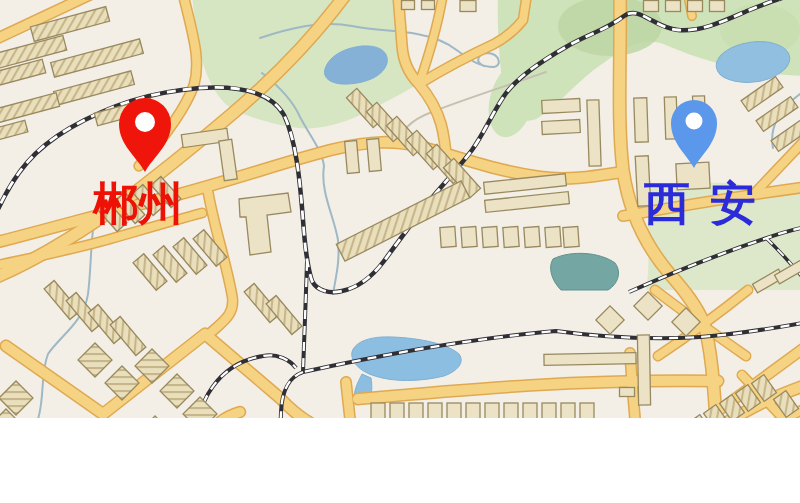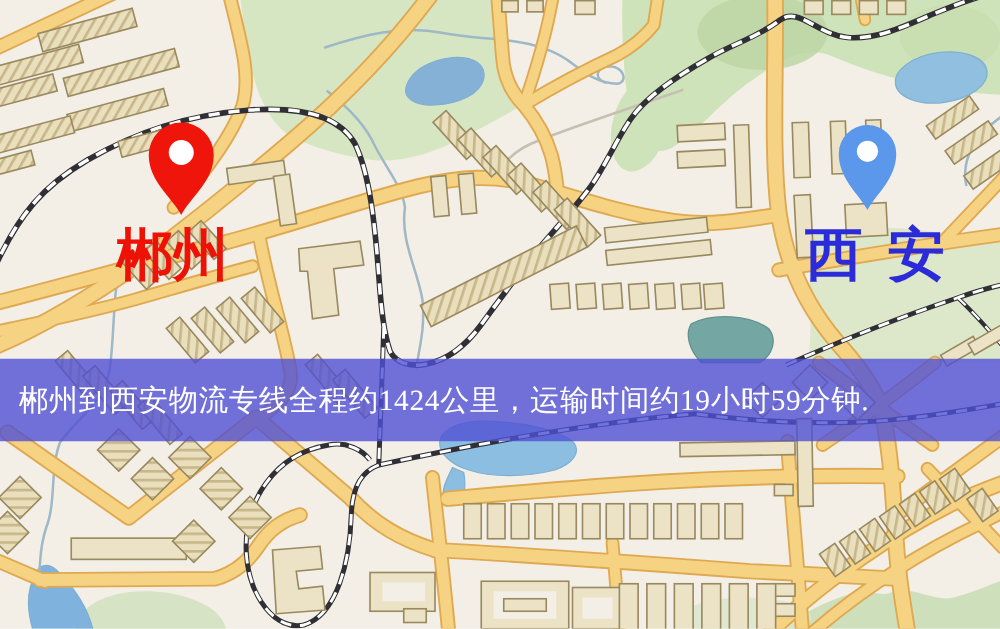--- a/index.html
+++ b/index.html
@@ -1,16 +1,16 @@
 <!DOCTYPE html>
 <html style="--map-bg: #f3efe6; --road-fill: #f6d383; --road-case: #dfa952; --rail: #2f2f35; --park-green: #cfe3ba; --water-blue: #8cbee2; --building-fill: #ece3c6; --building-stroke: #99895f; --banner-bg: rgba(80,80,212,0.8); --banner-text: #ffffff; --origin-pin: #f0150a; --origin-label: #ee1105; --dest-pin: #5b97ea; --dest-label: #2b2bd9;"><head>
 <meta charset="utf-8">
 <style>
   html,body{margin:0;padding:0;background:#fff;}
-  .stage{position:relative;width:800px;height:503px;overflow:hidden;
+  .stage{position:relative;width:800px;height:418px;overflow:hidden;
          font-family:"DejaVu Sans","Liberation Sans",sans-serif;background:var(--map-bg,#f3efe6);}
   .stage svg{position:absolute;left:0;top:0;display:block;}
   
   .rd {fill:none;stroke:var(--road-fill,#f6d383);stroke-linecap:round;stroke-linejoin:round;}
   .rdc{fill:none;stroke:var(--road-case,#dfa952);stroke-linecap:round;stroke-linejoin:round;}
   .rl {fill:none;stroke:var(--rail,#2f2f35);stroke-linecap:butt;}
   .rlw{fill:none;stroke:#ffffff;stroke-dasharray:9 7;stroke-linecap:butt;}
   .stream{fill:none;stroke:#9fb8c6;stroke-width:2;stroke-linecap:round;}
   .lane{fill:none;stroke:#c6c0b2;stroke-width:2;stroke-linecap:round;}
   .bld {fill:url(#hatch);stroke:var(--building-stroke,#99895f);stroke-width:1.3;}
@@ -280,16 +280,13 @@
   </g>
   <g>
     <g>
       <path d="M 694 168 C 687 155 671 143 671 123 A 23 23 0 1 1 717 123 C 717 143 701 155 694 168 Z" fill="#5b97ea"></path>
       <circle cx="694" cy="121" r="8.5" fill="#ffffff"></circle>
     </g>
     <text class="city-label" x="710" y="219" font-size="46" fill="#2b2bd9" text-anchor="middle" letter-spacing="20">西安</text>
   </g>
 </svg>
 
-  <div class="banner">
-    <span>郴州到西安物流专线全程约1424公里，运输时间约19小时59分钟.</span>
-  </div>
 </div>
 
 </body></html>

